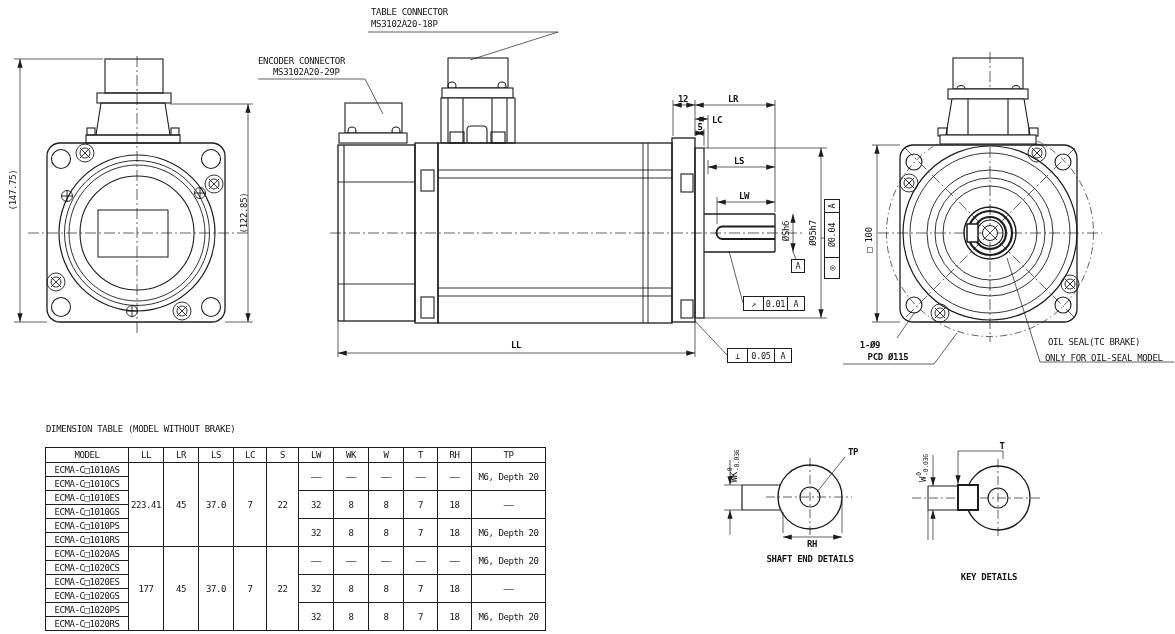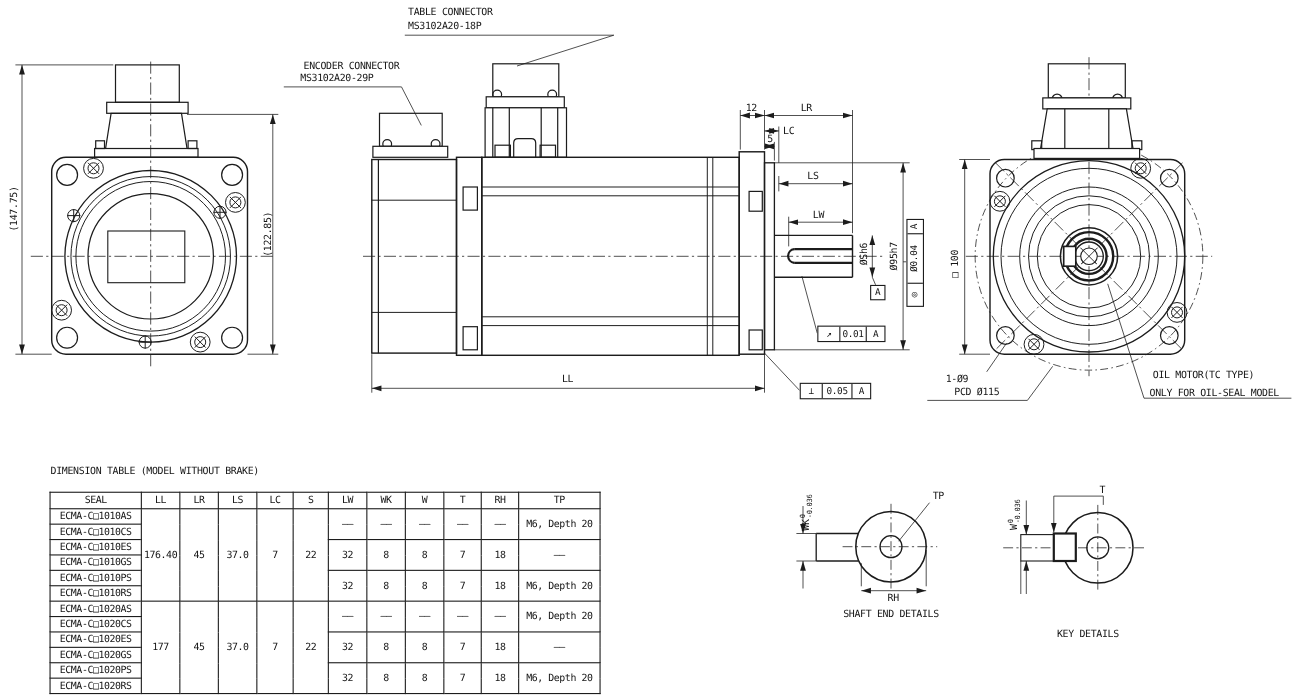--- a/index.html
+++ b/index.html
@@ -1,20 +1,20 @@
 <!DOCTYPE html>
 <html><head>
 <meta charset="utf-8">
 <style>
   html,body{margin:0;padding:0;background:#fff;}
   .canvas{position:relative;width:1175px;height:634px;background:#ffffff;overflow:hidden;
           font-family:"DejaVu Sans Mono","Liberation Mono",monospace;color:#141414;}
   svg{position:absolute;left:0;top:0;}
   .lbl{position:absolute;font-size:9px;line-height:10px;white-space:nowrap;letter-spacing:-0.3px;}
-  .c{transform:translate(-50%,-50%);}
+  .c{transform:translate(-50%,-50%);font-weight:bold;}
   .vt{transform:translate(-50%,-50%) rotate(-90deg);}
   .fcf{position:absolute;display:flex;border:1px solid #1c1c1c;background:#fff;box-sizing:border-box;}
   .fcf>div{display:flex;align-items:center;justify-content:center;font-size:8.5px;
            border-right:1px solid #1c1c1c;box-sizing:border-box;letter-spacing:-0.3px;}
   .fcf>div:last-child{border-right:none;}
   .fcfv{position:absolute;display:flex;flex-direction:column;border:1px solid #1c1c1c;background:#fff;box-sizing:border-box;}
   .fcfv>div{position:relative;border-bottom:1px solid #1c1c1c;box-sizing:border-box;}
   .fcfv>div:last-child{border-bottom:none;}
   .fcfv .rot{position:absolute;left:50%;top:50%;transform:translate(-50%,-50%) rotate(-90deg);
              font-size:8.5px;white-space:nowrap;letter-spacing:-0.3px;}
@@ -308,21 +308,21 @@
       <line x1="368" y1="32" x2="558" y2="32"></line>
       <line x1="558" y1="32" x2="470" y2="60"></line>
       <line x1="258" y1="79" x2="365" y2="79"></line>
       <line x1="365" y1="79" x2="383" y2="114"></line>
     </g>
   </g>
 </svg>
 
 <div class="lbl" style="left:371px;top:7px">TABLE CONNECTOR</div>
 <div class="lbl" style="left:371px;top:19px">MS3102A20-18P</div>
-<div class="lbl" style="left:276px;top:56px">ENCODER CONNECTOR</div>
+<div class="lbl" style="left:258px;top:56px">ENCODER CONNECTOR</div>
 <div class="lbl" style="left:273px;top:67px">MS3102A20-29P</div>
 
 <div class="lbl vt" style="left:13px;top:190px">(147.75)</div>
 <div class="lbl vt" style="left:244px;top:213px">(122.85)</div>
 
 <div class="lbl c" style="left:683px;top:99px">12</div>
 <div class="lbl c" style="left:733px;top:99px">LR</div>
 <div class="lbl c" style="left:717px;top:120px">LC</div>
 <div class="lbl c" style="left:700px;top:127px">5</div>
 <div class="lbl c" style="left:739px;top:161px">LS</div>
@@ -350,21 +350,21 @@
         <span class="rot">Ø0.04</span>
       </div>
   <div style="height:20px">
         <span class="rot">◎</span>
       </div>
 </div>
 <div class="dbox" style="left:791px;top:259px">A</div>
 
 <div class="lbl c" style="left:870px;top:345px">1-Ø9</div>
 <div class="lbl c" style="left:888px;top:357px">PCD Ø115</div>
-<div class="lbl" style="left:1048px;top:337px">OIL MOTOR(TC TYPE)</div>
+<div class="lbl" style="left:1048px;top:337px">OIL SEAL(TC BRAKE)</div>
 <div class="lbl" style="left:1045px;top:353px">ONLY FOR OIL-SEAL MODEL</div>
 
 <div class="lbl c" style="left:853px;top:452px">TP</div>
 <div class="lbl c" style="left:812px;top:544px">RH</div>
 <div class="lbl c" style="left:1002px;top:446px">T</div>
 <div class="lbl vt" style="left:733px;top:466px">
   <span class="tol">
         <span>WK</span>
         <span class="stack">
           <span>0</span>
@@ -396,36 +396,36 @@
         <col style="width:32px">
         <col style="width:35px">
         <col style="width:35px">
     <col style="width:35px">
         <col style="width:34px">
         <col style="width:34px">
         <col style="width:74px">
   </colgroup>
   <tbody>
         <tr>
-    <th>SEAL</th>
+    <th>MODEL</th>
     <th>LL</th>
     <th>LR</th>
     <th>LS</th>
     <th>LC</th>
     <th>S</th>
     <th>LW</th>
     <th>WK</th>
     <th>W</th>
     <th>T</th>
     <th>RH</th>
     <th>TP</th>
   </tr>
   <tr>
     <td class="model">ECMA-C□1010AS</td>
-    <td rowspan="6">176.40</td>
+    <td rowspan="6">223.41</td>
     <td rowspan="6">45</td>
     <td rowspan="6">37.0</td>
     <td rowspan="6">7</td>
     <td rowspan="6">22</td>
     <td rowspan="2">——</td>
     <td rowspan="2">——</td>
     <td rowspan="2">——</td>
     <td rowspan="2">——</td>
     <td rowspan="2">——</td>
     <td rowspan="2">M6, Depth 20</td>

